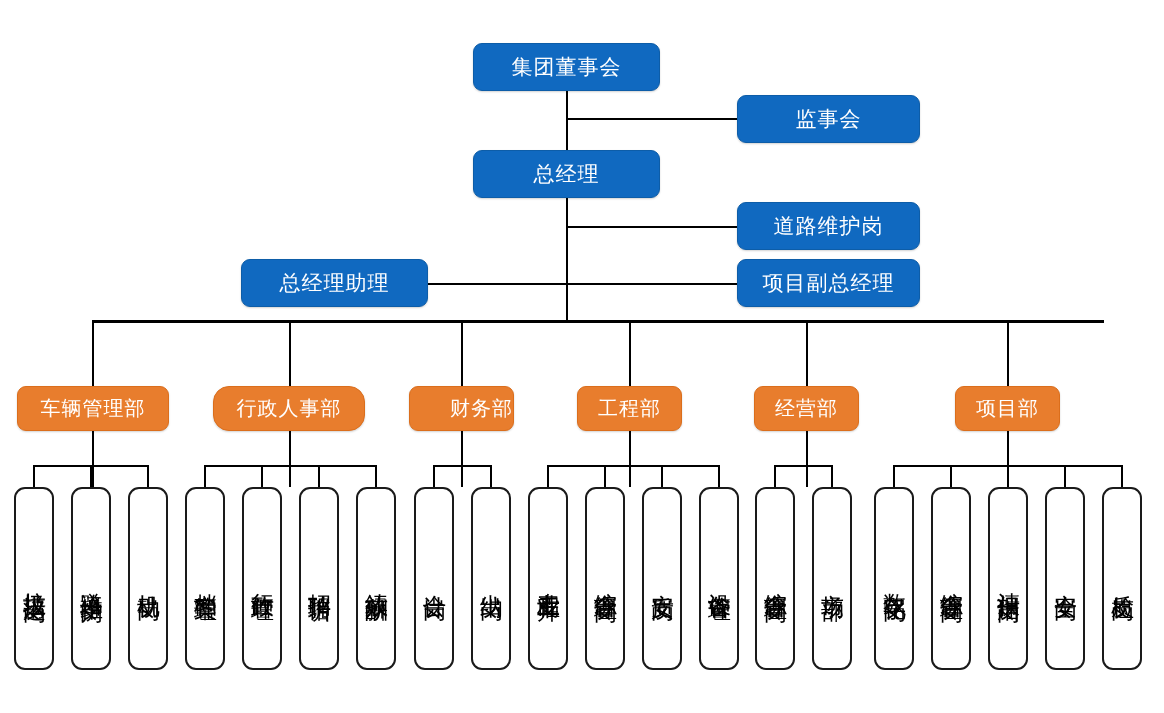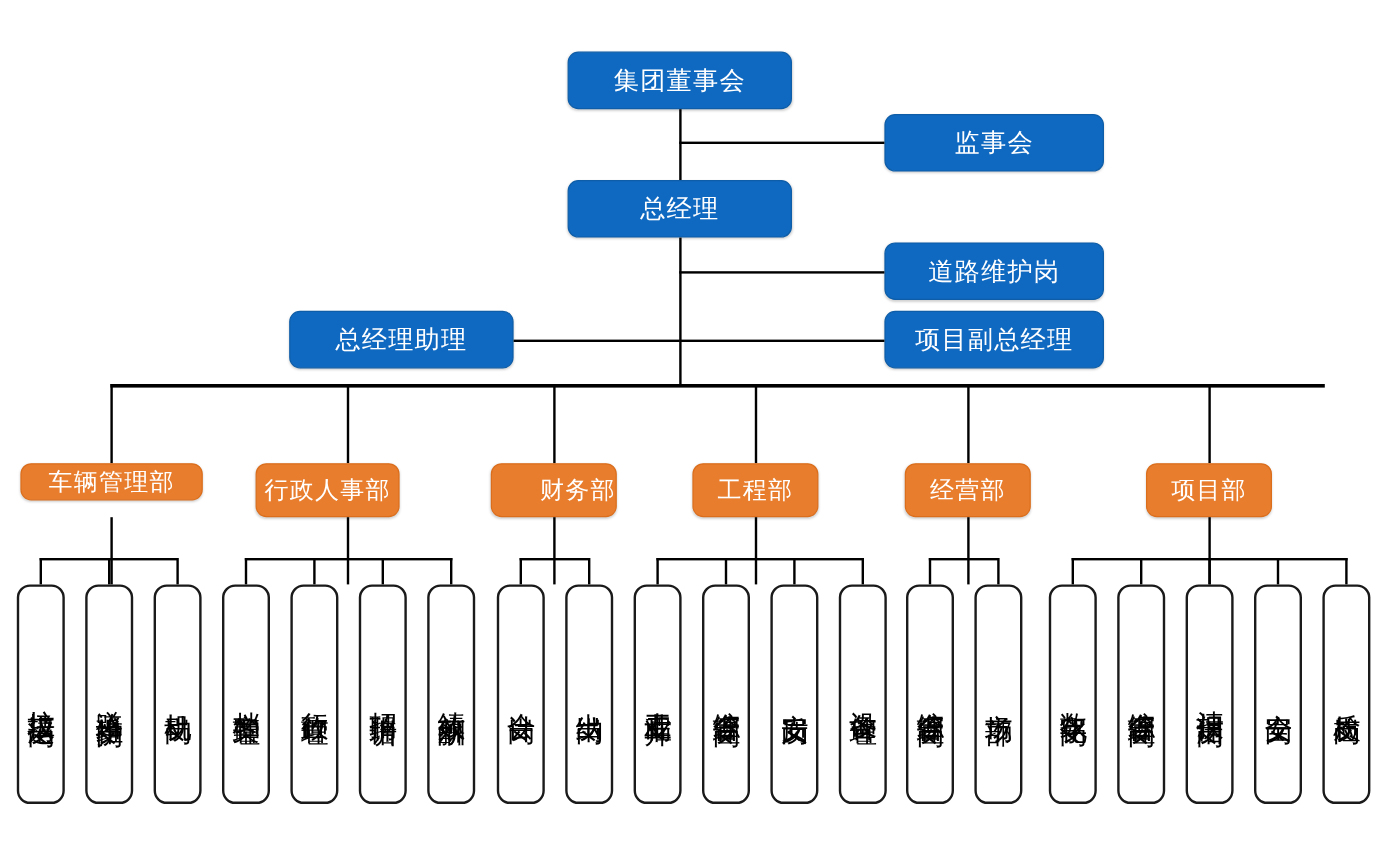--- a/index.html
+++ b/index.html
@@ -89,24 +89,24 @@
 
   <div class="ln thick h" style="left:92px;top:320px;width:1012px;"></div>
 
   <div class="ln v" style="left:92px;top:320px;height:66px;"></div>
   <div class="ln v" style="left:289px;top:320px;height:66px;"></div>
   <div class="ln v" style="left:461px;top:320px;height:66px;"></div>
   <div class="ln v" style="left:629px;top:320px;height:66px;"></div>
   <div class="ln v" style="left:806px;top:320px;height:66px;"></div>
   <div class="ln v" style="left:1007px;top:320px;height:66px;"></div>
 
-  <div class="node orange" style="left:17px;top:386px;width:152px;height:31px;">
+  <div class="node orange" style="left:17px;top:386px;width:152px;height:45px;">
     <span>车辆管理部</span>
   </div>
-  <div class="node orange" style="left:213px;top:386px;width:120px;height:45px;">
+  <div class="node orange" style="left:213px;top:386px;width:152px;height:45px;border-radius:16px;">
     <span>行政人事部</span>
   </div>
   <div class="node orange" style="left:409px;top:386px;width:105px;height:45px;justify-content:flex-end;">
     <span>财务部</span>
   </div>
   <div class="node orange" style="left:577px;top:386px;width:105px;height:45px;">
     <span>工程部</span>
   </div>
   <div class="node orange" style="left:754px;top:386px;width:105px;height:45px;align-items:center;">
     <span>经营部</span>

